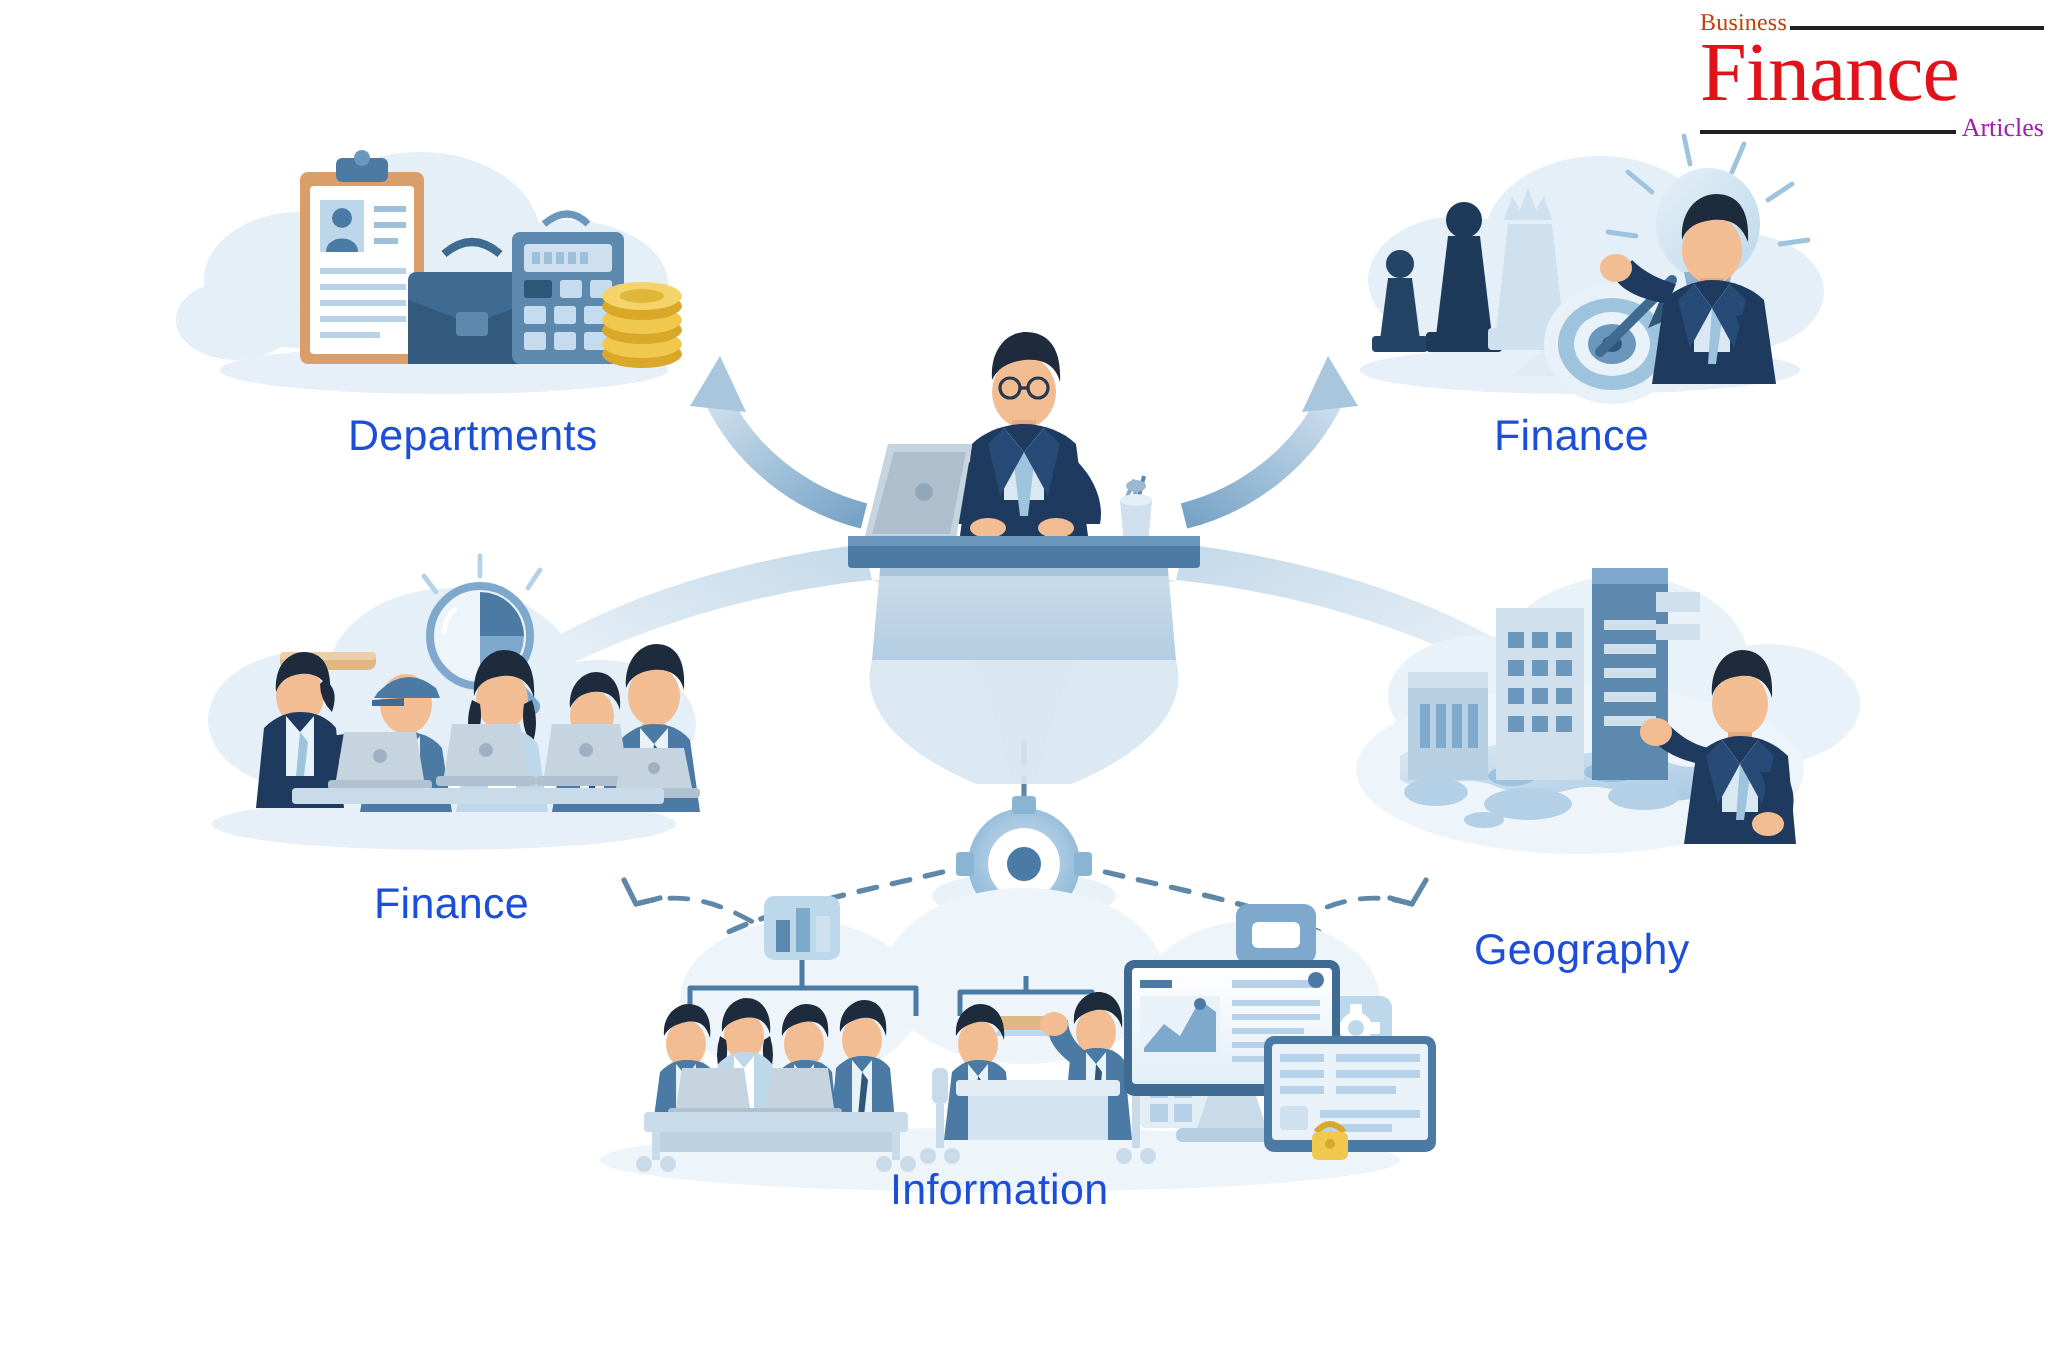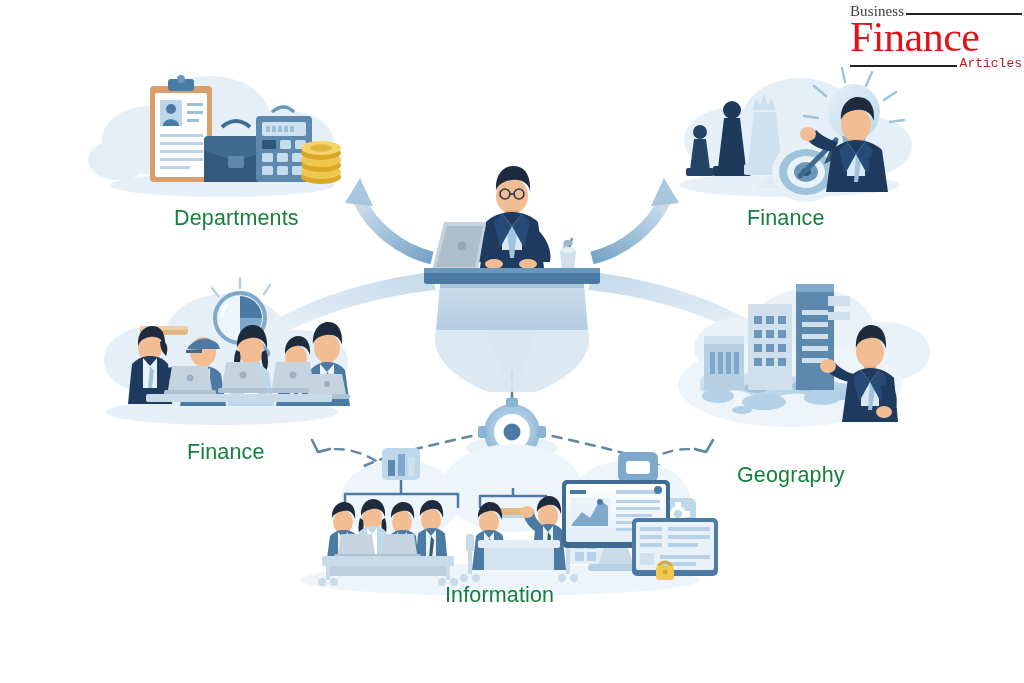--- a/index.html
+++ b/index.html
@@ -22,47 +22,47 @@
     position: absolute; top: 4px; right: 2px;
     width: 172px; height: 62px;
     text-align: right;
   }
   .logo-row1 {
     display: flex; align-items: center; justify-content: flex-start;
     height: 15px;
   }
   .logo-business {
     font-family: "Liberation Serif", serif;
-    font-size: 15px; color: #404040; letter-spacing: .1px;
+    font-size: 12px; color: #c2410c; letter-spacing: .1px;
     white-space: nowrap; line-height: 13px;
   }
   .logo-rule-r { flex: 1; height: 1.6px; background: #231f20; margin-left: 2px; margin-top: 5px;}
   .logo-finance {
     font-family: "Liberation Serif", serif;
     font-size: 42px; line-height: 40px;
     color: #e1121a; letter-spacing: -0.5px;
     text-align: left;
     margin-top: -2px;
   }
   .logo-row3 {
     display: flex; align-items: center; justify-content: flex-end;
     height: 15px; margin-top: -1px;
   }
   .logo-rule-l { flex: 1; height: 1.6px; background: #231f20; margin-right: 3px; margin-top: 5px;}
   .logo-articles {
-    font-family: Liberation Mono, monospace;
-    font-size: 13px; color: #b91c1c; white-space: nowrap; line-height: 13px;
+    font-family: Liberation Serif, serif;
+    font-size: 13px; color: #a21caf; white-space: nowrap; line-height: 13px;
   }
 
   
   .node-label {
     position: absolute;
     font-family: "Liberation Sans", sans-serif;
     font-size: 21.5px;
-    color: #15803d;
+    color: #1d4ed8;
     letter-spacing: .15px;
     white-space: nowrap;
     text-align: left;
   }
   .lbl-departments { left: 174px; top: 206px; }
   .lbl-strategy    { left: 747px; top: 206px; }
   .lbl-finance     { left: 187px; top: 440px; }
   .lbl-geography   { left: 737px; top: 463px; }
   .lbl-information { left: 445px; top: 583px; }
 </style>

